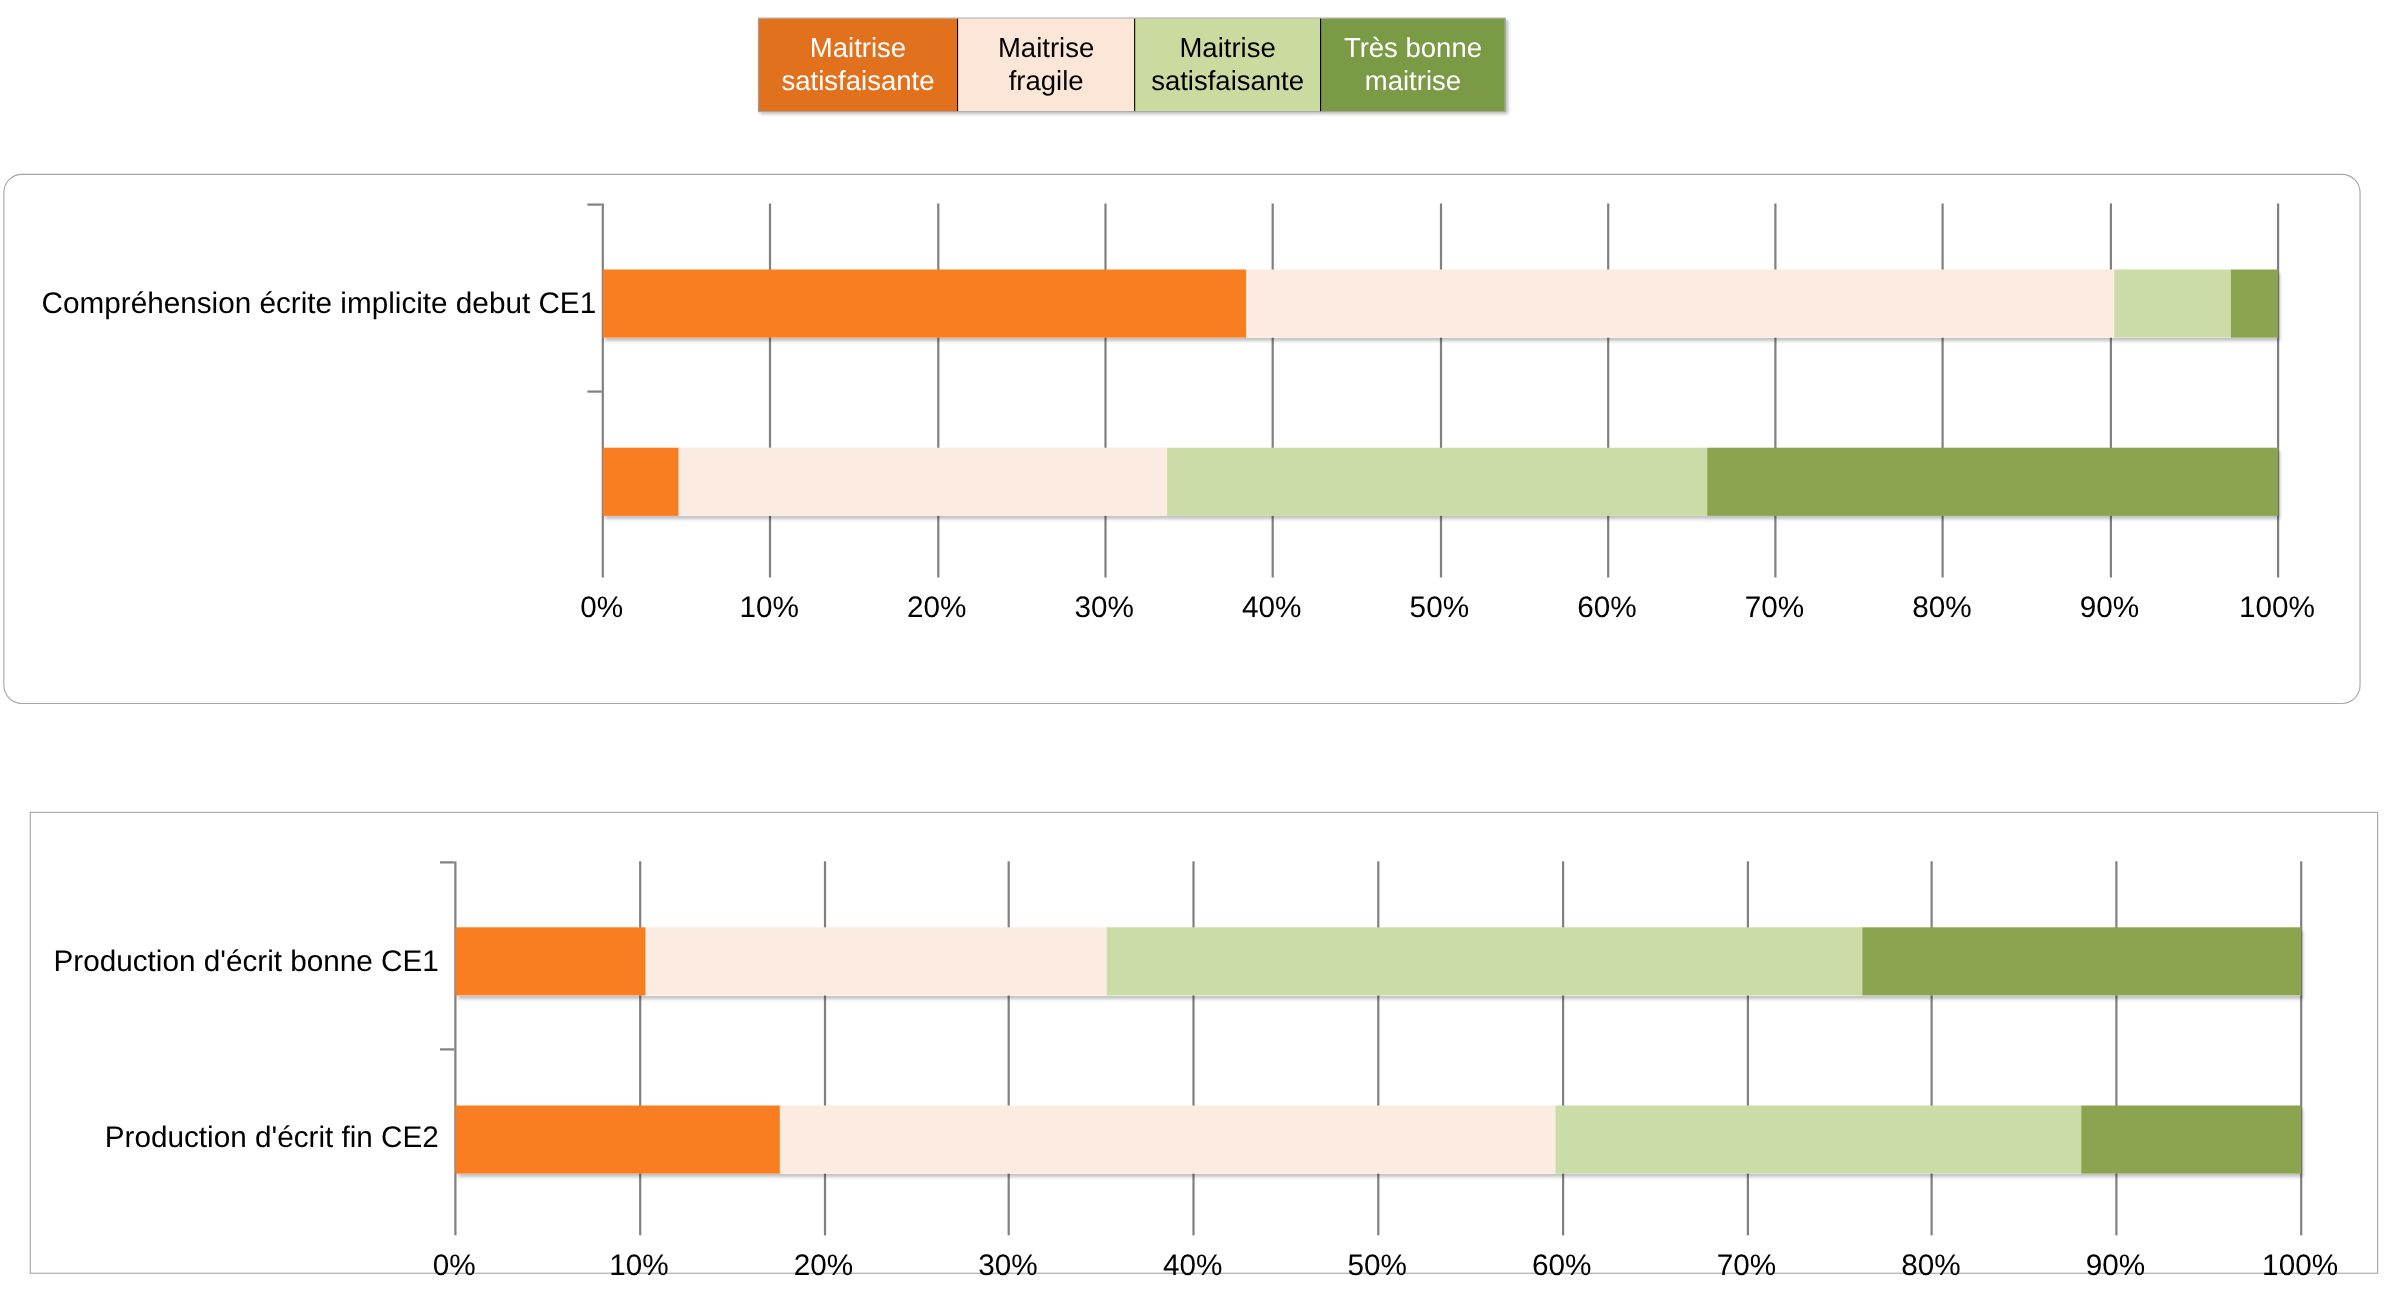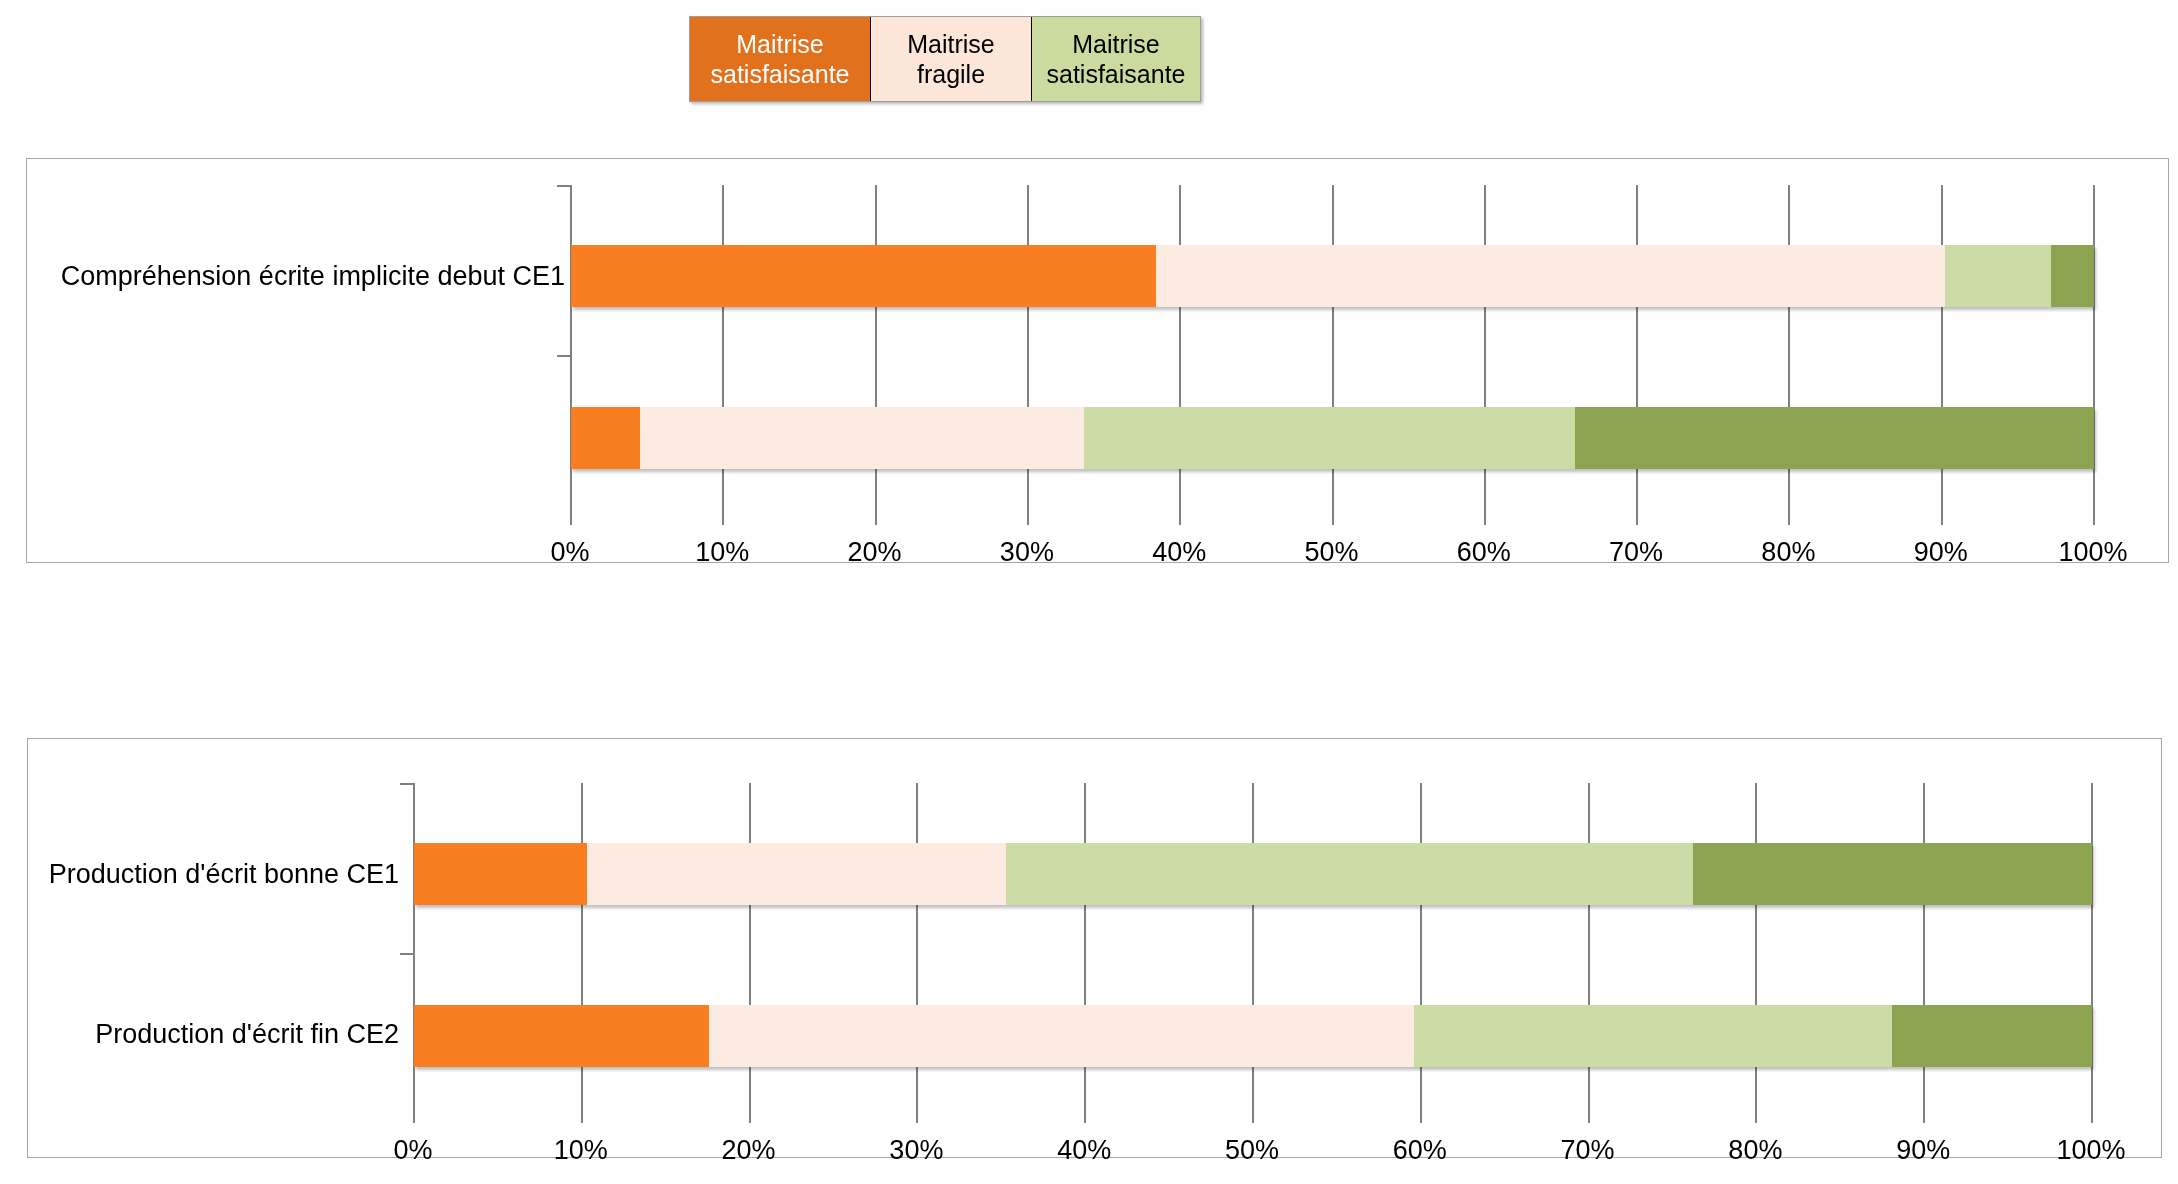--- a/index.html
+++ b/index.html
@@ -30,21 +30,21 @@
   .leg-3{width:168px;background:#7A9A45;color:#ffffff;}
   .leg-line{display:block;white-space:nowrap;}
 
   
   .panel{
     position:absolute;
     border:1px solid #a6a6a6;
     background:#ffffff;
     box-sizing:border-box;
   }
-  #panel-1{left:26px;top:158px;width:2143px;height:405px;}
+  #panel-1{left:3px;top:158px;width:2143px;height:482px;border-radius:17px;}
   #panel-2{left:27px;top:738px;width:2135px;height:420px;}
 
   .plot{position:absolute;}
 
   
   .cat-label{
     position:absolute;
     font-size:27px;color:#000;
     white-space:nowrap;
     text-align:right;
@@ -87,20 +87,24 @@
     <span class="leg-line">Maitrise</span>
     <span class="leg-line">satisfaisante</span>
   </div>
   <div class="leg-cell leg-1">
     <span class="leg-line">Maitrise</span>
     <span class="leg-line">fragile</span>
   </div>
   <div class="leg-cell leg-2">
     <span class="leg-line">Maitrise</span>
     <span class="leg-line">satisfaisante</span>
+  </div>
+  <div class="leg-cell leg-3">
+    <span class="leg-line">Très bonne</span>
+    <span class="leg-line">maitrise</span>
   </div>
 </div>
 
 <div class="panel" id="panel-1">
 
   <div class="cat-label" style="right:1603px;top:117px;">Compréhension écrite implicite debut CE1</div>
 
   <div id="plot-1" class="plot" style="left:543px;top:26px;width:1545px;height:360px;">
       <div class="axis-v" style="left: 0px; top: 0px; height: 340px;"></div>
       <div class="tick-out" style="left: -13px; top: 0px;"></div>

